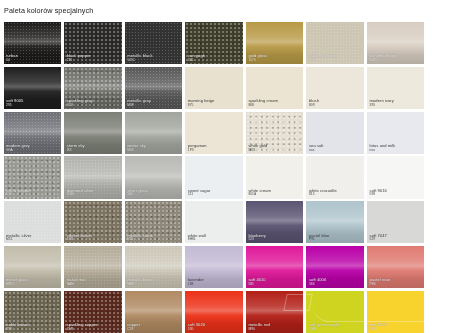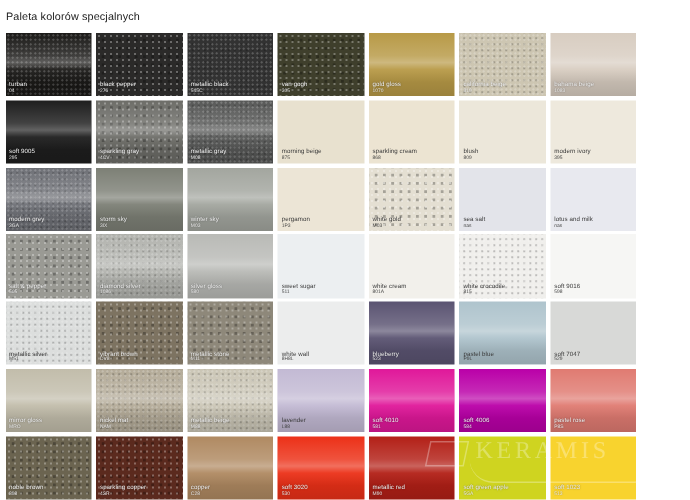--- a/index.html
+++ b/index.html
@@ -469,15 +469,14 @@
     <div class="swatch light-txt" style="background-color: rgb(248, 211, 46);">
       <div class="label-wrap">
         <span class="sw-name">soft 1023</span>
         <span class="sw-code">513</span>
       </div>
     </div>
   </div>
 
 <div id="watermark">
   <div class="wm-mark"></div>
-  <div class="wm-text">KERAMIS</div>
   <div class="wm-swoosh"></div>
 </div>
 
 </body></html>

